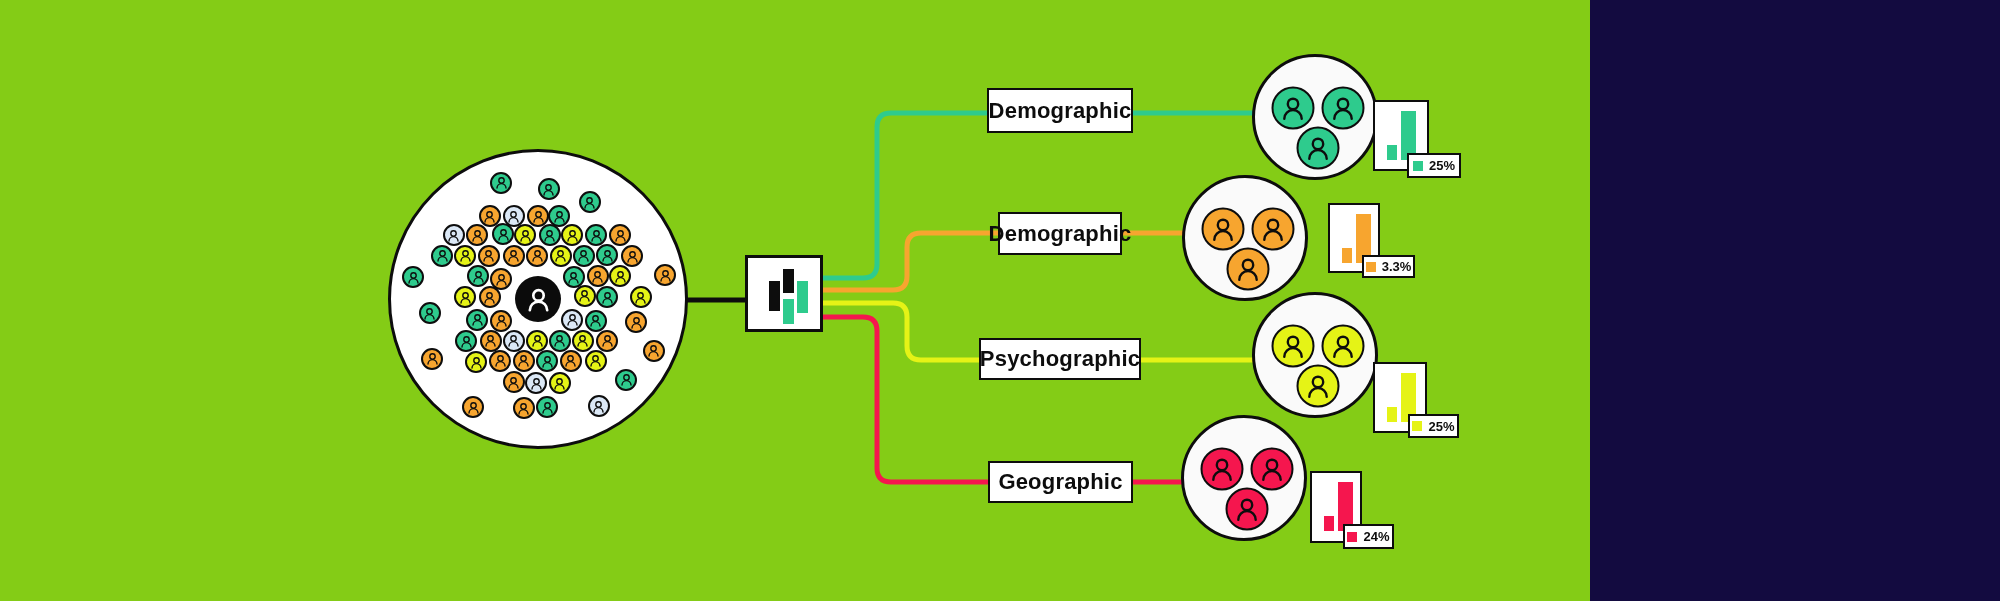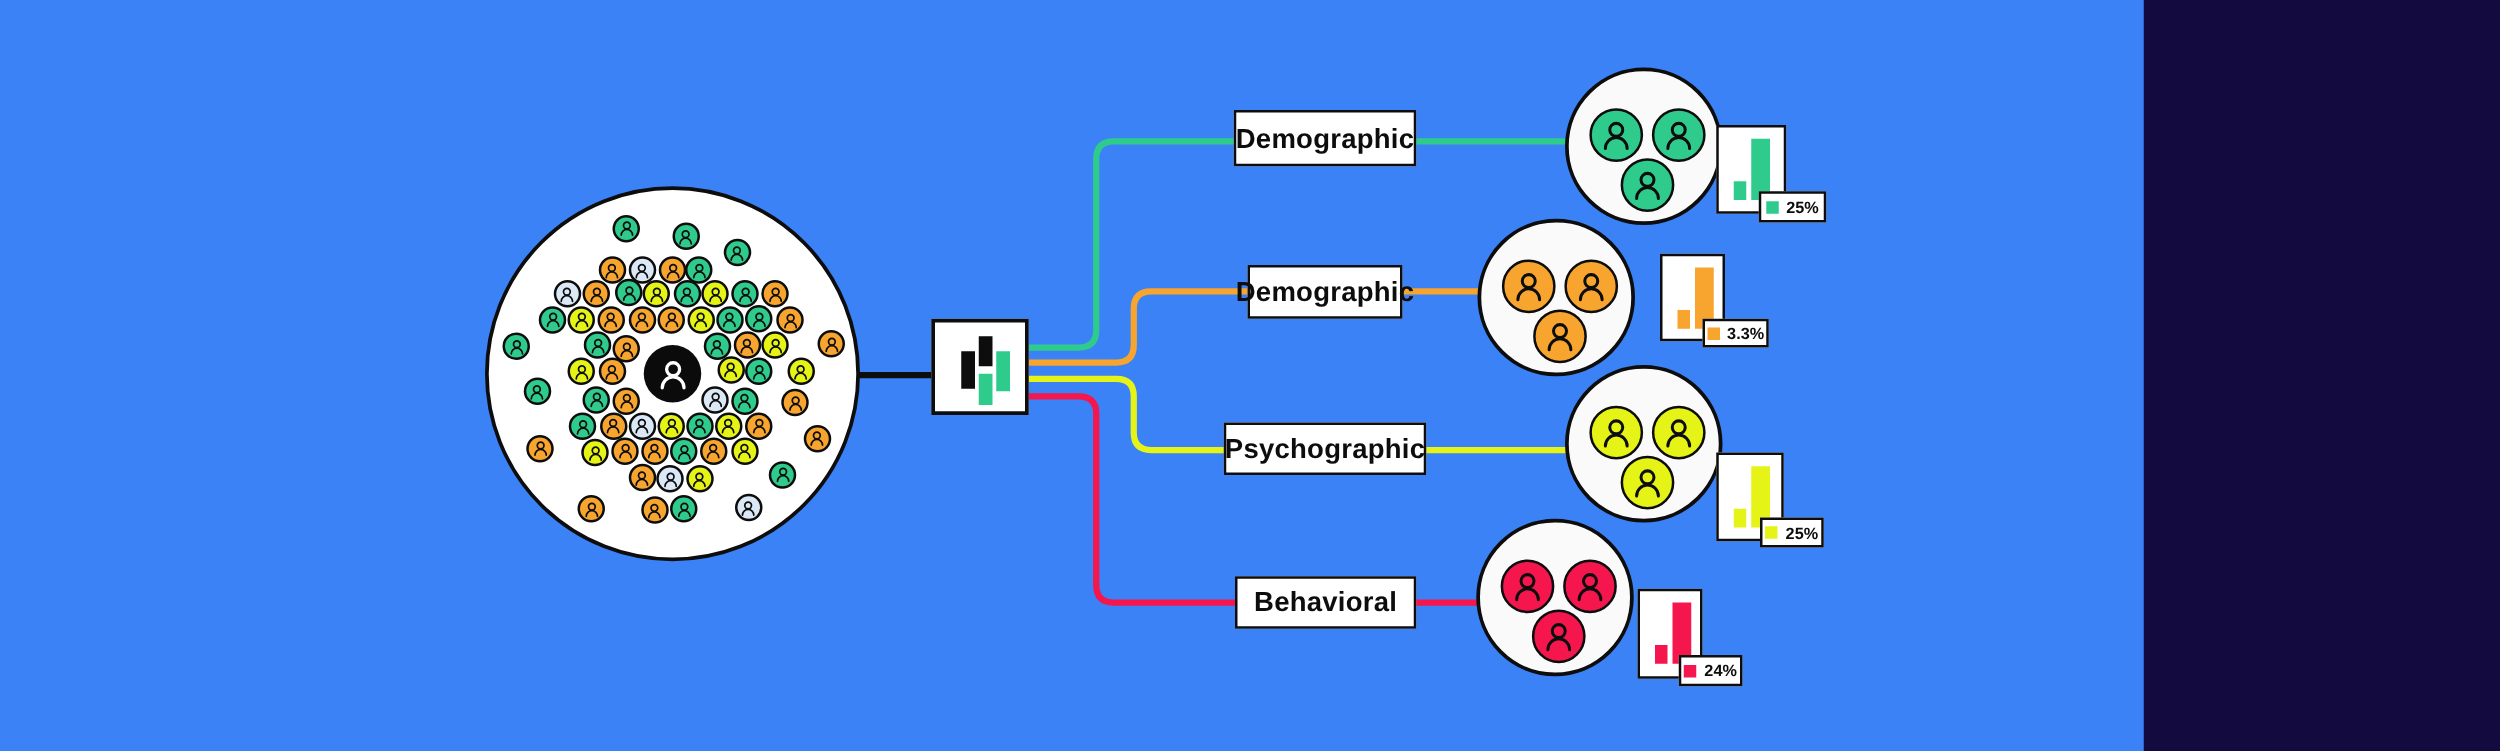--- a/index.html
+++ b/index.html
@@ -1,17 +1,17 @@
 <!DOCTYPE html>
 <html><head>
 <meta charset="utf-8">
 <style>
   html,body{margin:0;padding:0;background:#130b40;}
   #canvas{
-    position:relative;width:1715px;height:601px;background:#3b82f6;
+    position:relative;width:1590px;height:601px;background:#84cc16;
     overflow:hidden;font-family:"Liberation Sans",sans-serif;
   }
   #connectors{position:absolute;left:0;top:0;width:2000px;height:601px;}
   .population{
     position:absolute;background:#ffffff;border:3px solid #0d0d0d;border-radius:50%;
   }
   .dot{
     position:absolute;width:22px;height:22px;border-radius:50%;
     border:2px solid #0d0d0d;transform:translate(-50%,-50%);
     display:flex;align-items:center;justify-content:center;box-sizing:border-box;
@@ -554,21 +554,21 @@
       </div>
       <div class="card" style="left:1373px;top:362px;width:54px;height:71px;">
         <div class="bar" style="left:12px;top:43px;width:10px;height:15px;background:#e5f316;"></div>
         <div class="bar" style="left:26px;top:9px;width:15px;height:49px;background:#e5f316;"></div>
       </div>
       <div class="chip" style="left:1408px;top:414px;width:51px;height:24px;">
         <span class="swatch" style="background:#e5f316;"></span>
         <span>25%</span>
       </div>
       <div class="label-box" style="left:988px;top:461px;width:145px;height:42px;">
-        <span>Behavioral</span>
+        <span>Geographic</span>
       </div>
       <div class="cluster" style="left:1181px;top:415px;width:126px;height:126px;">
         <div class="member" style="left:38px;top:51px;background:#f5164e;">
           <svg viewBox="0 0 24 24" fill="none">
             <circle cx="12" cy="8.6" r="4.3" stroke="#0d0d0d" stroke-width="2"></circle>
             <path d="M4.8 20.9a7.2 7.2 0 0 1 14.4 0" stroke="#0d0d0d" stroke-width="2" stroke-linecap="round"></path>
           </svg>
         </div>
         <div class="member" style="left:88px;top:51px;background:#f5164e;">
           <svg viewBox="0 0 24 24" fill="none">

